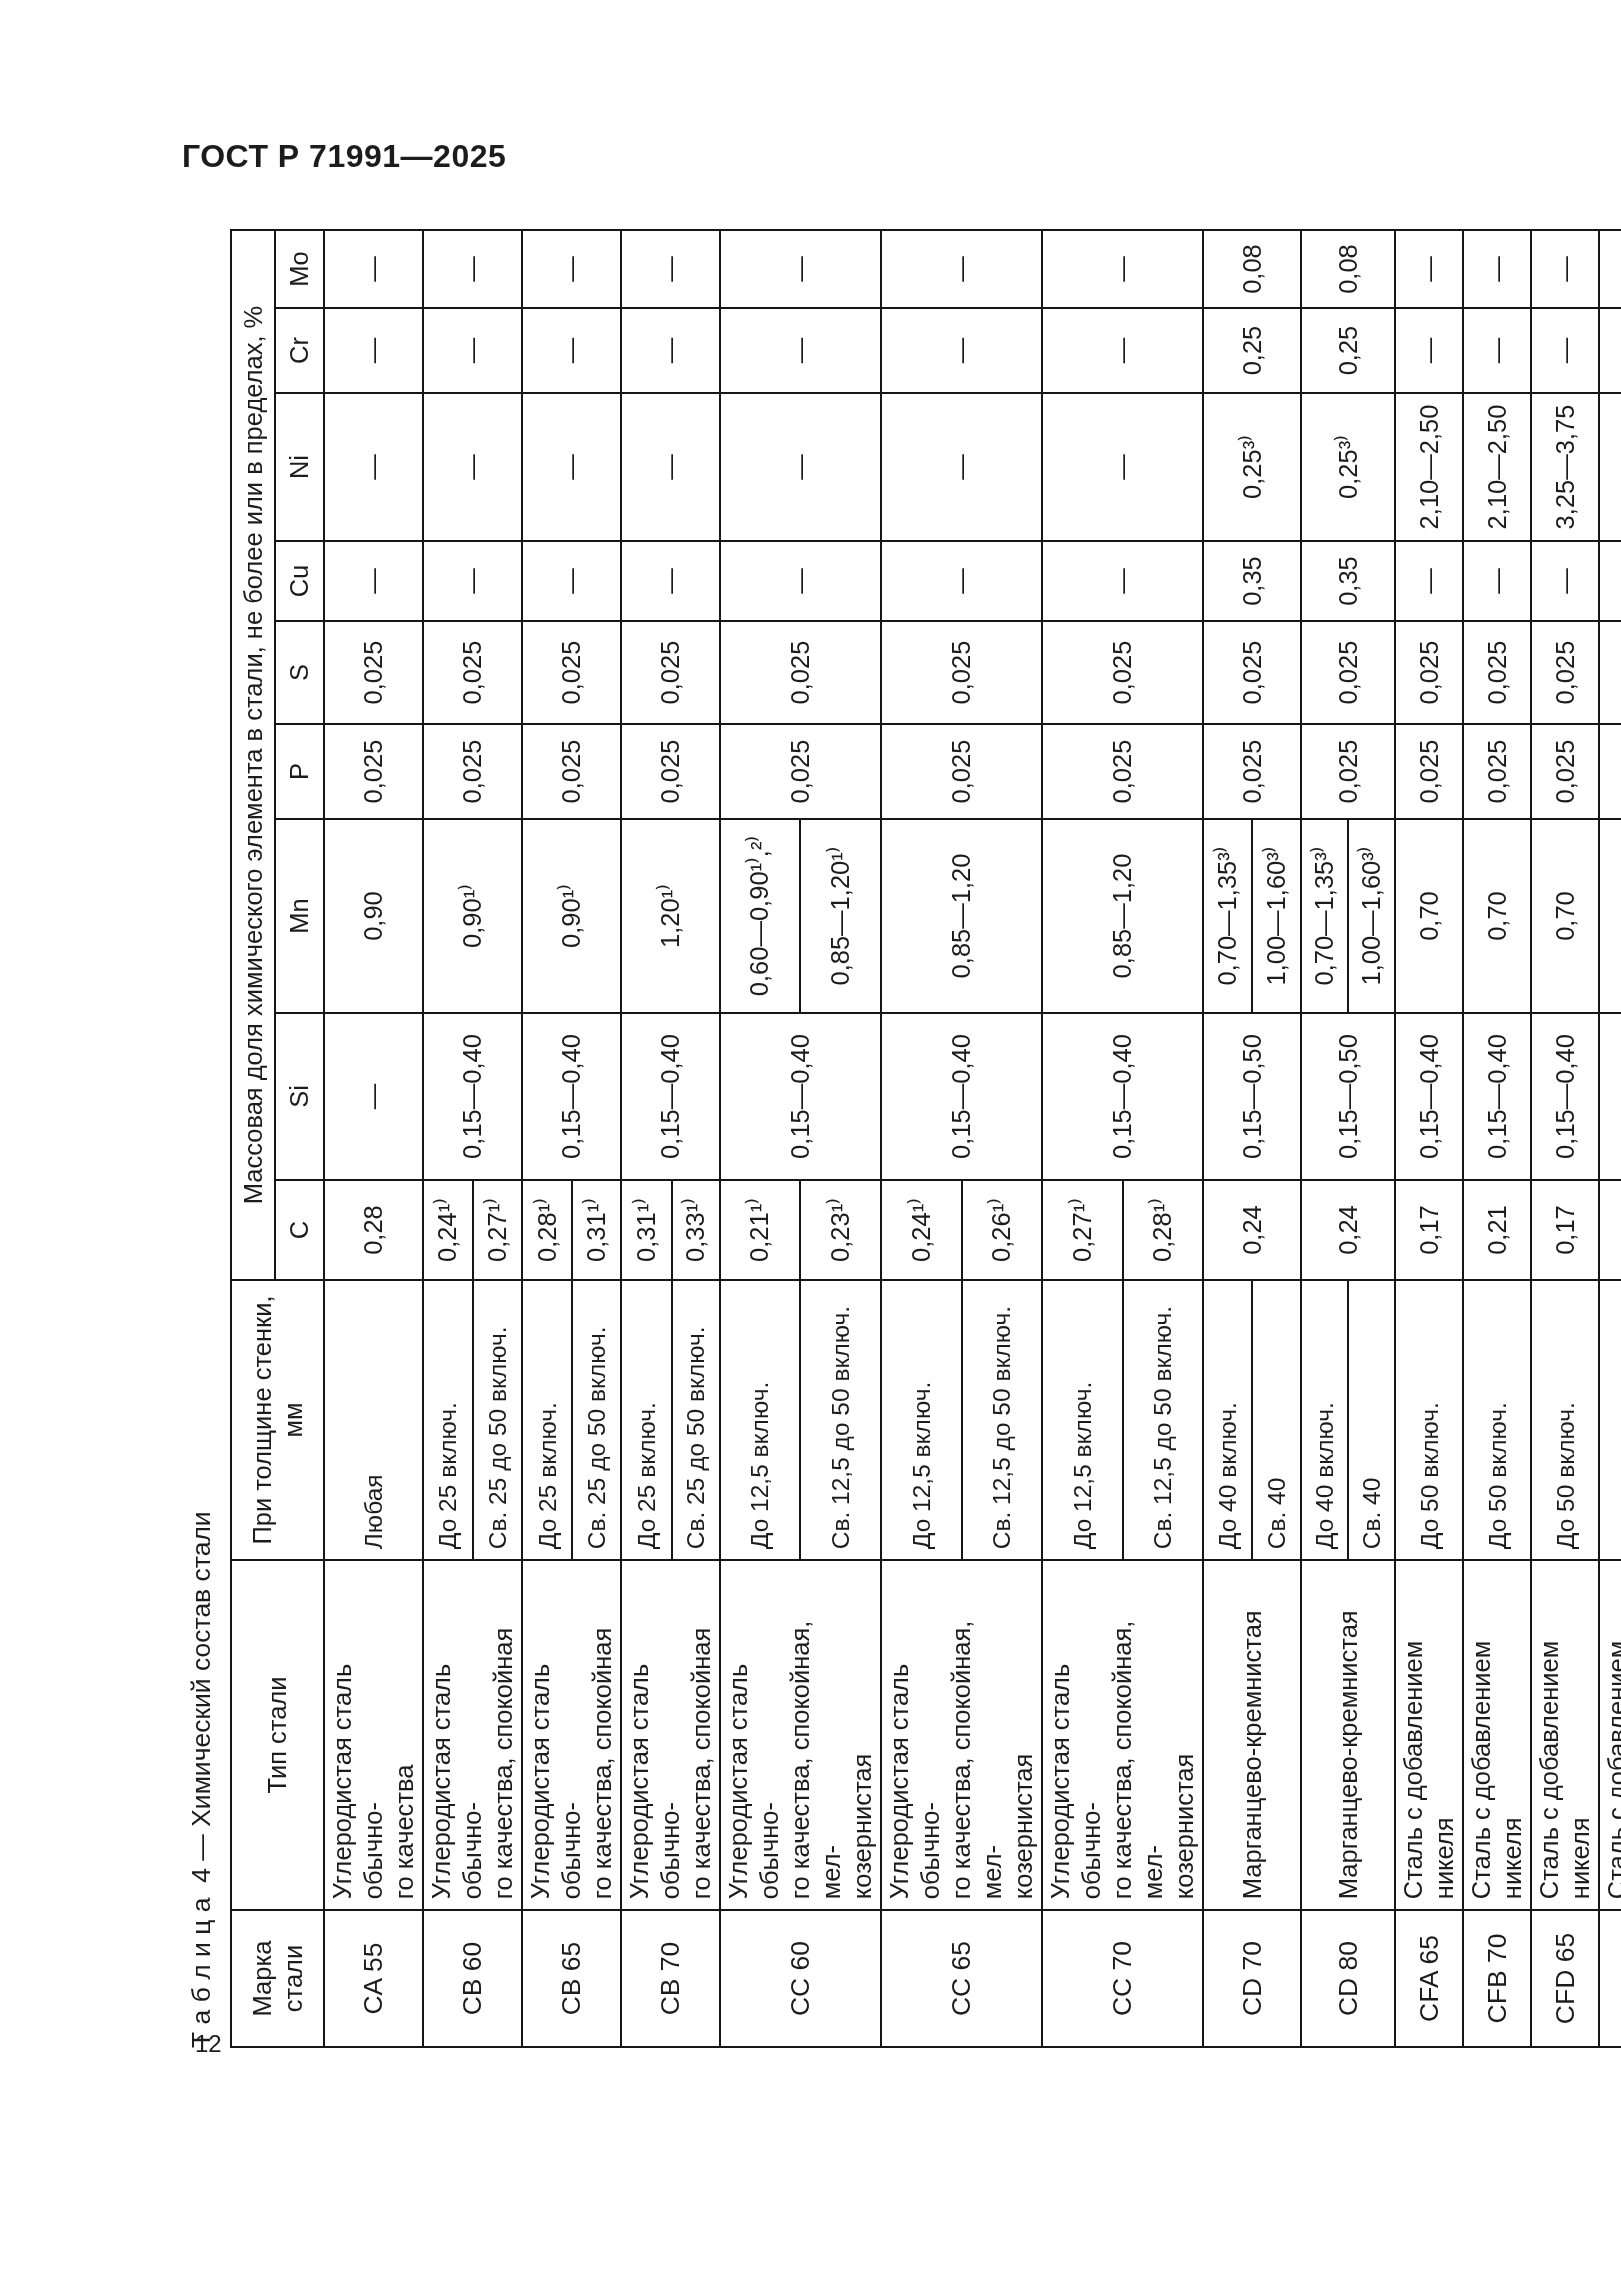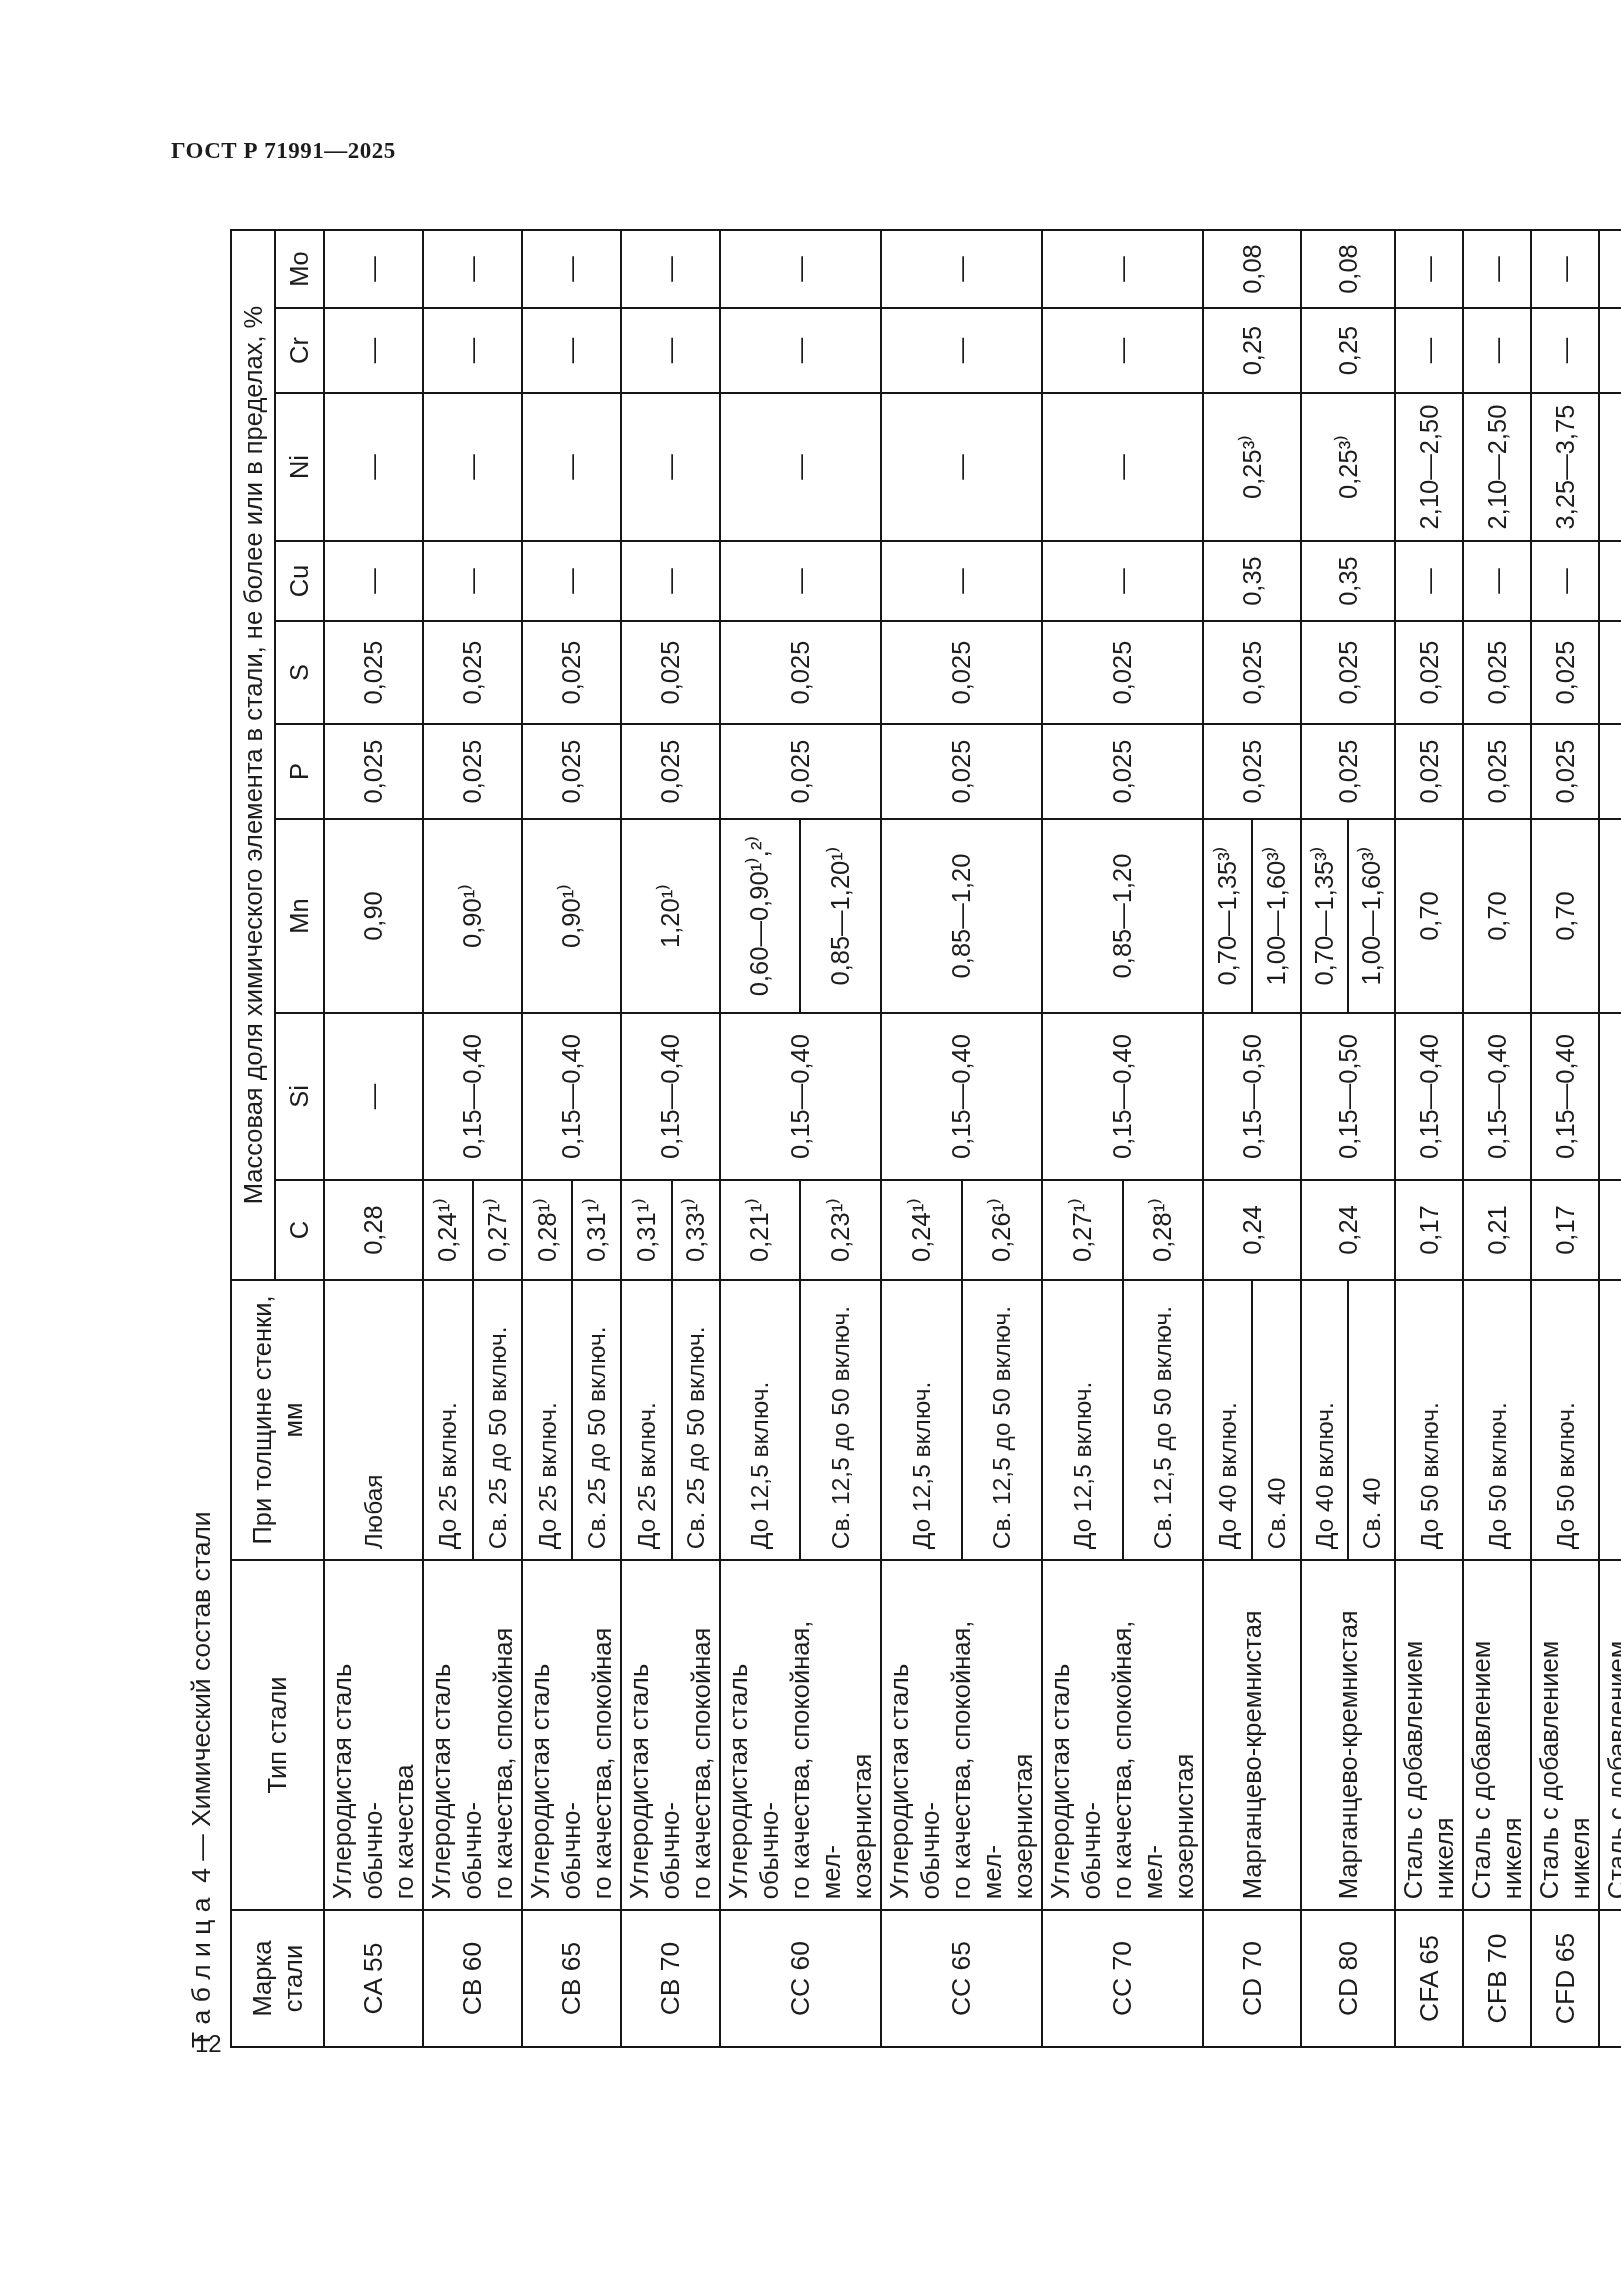--- a/index.html
+++ b/index.html
@@ -5,24 +5,23 @@
   html,body{margin:0;padding:0}
   body{
     position:relative;
     width:1621px;height:2293px;
     background:#ffffff;
     font-family:"Liberation Sans",sans-serif;
     color:#1c1c1c;
     overflow:hidden;
   }
   .doc-number{
-    position:absolute;left:171px;top:138px;
-    font-size:23px;font-weight:bold;letter-spacing:0.5px;
+    position:absolute;left:182px;top:138px;
+    font-size:32px;font-weight:bold;letter-spacing:0.5px;
     white-space:pre;
-    font-family:Liberation Serif, serif;
   }
   .page-number{
     position:absolute;left:195px;top:1988px;
     font-size:24px;
     margin-top:42px;
   }
   
   .rotated-block{
     position:absolute;left:186px;top:230px;
     width:1818px;height:1296px;

